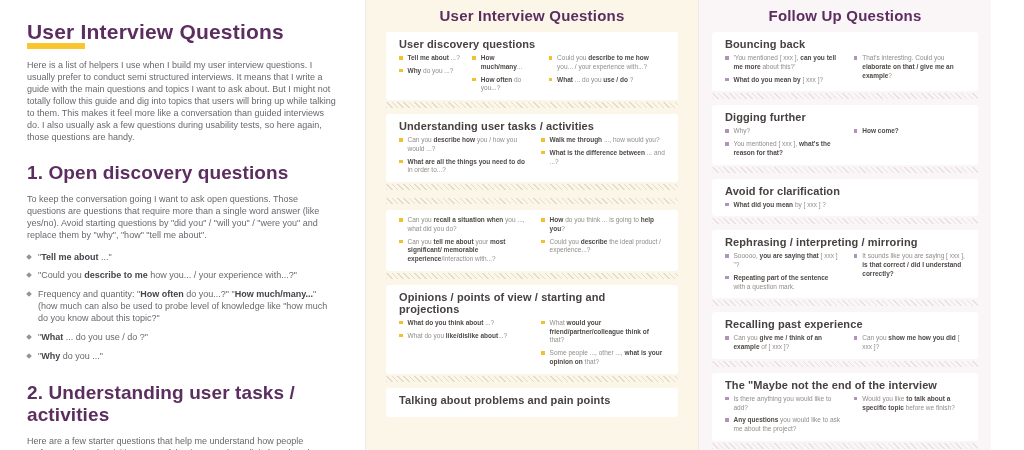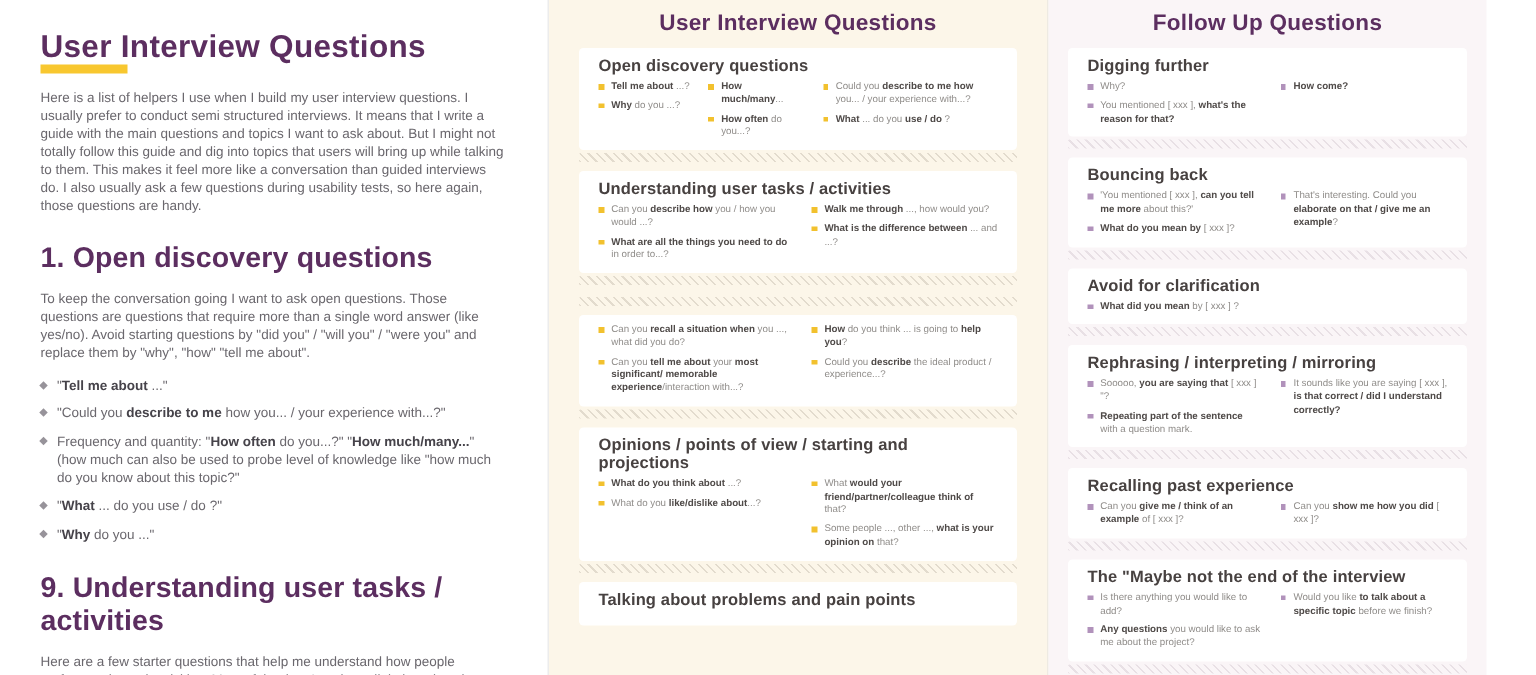--- a/index.html
+++ b/index.html
@@ -75,37 +75,37 @@
             <span class="mk"></span>
             <span>"<b>What</b> ... do you use / do ?"</span>
           </div>
           <div class="lbullet">
             <span class="mk"></span>
             <span>"<b>Why</b> do you ..."</span>
           </div>
         </div>
       </div>
       <div class="lsection">
-        <h2>9. Understanding user tasks / activities</h2>
+        <h2>2. Understanding user tasks / activities</h2>
         <p class="lbody">Here are a few starter questions that help me understand how people perform tasks and activities. Most of the time I work on digital product, but those can apply to any type of task or activity.</p>
       </div>
     </div>
 </section>
 
 <section class="panel panel-mid">
   <div class="ptitle-wrap">
     <span class="ptitle">
       <span class="ttext">User Interview Questions</span>
       <span class="bar bar-yellow"></span>
     </span>
   </div>
   <div class="cards" id="middle-cards">
       <div class="card-block">
         <div class="card">
-          <h3>Open discovery questions</h3>
+          <h3>User discovery questions</h3>
           <div class="cols">
             <div class="col" style="flex: 1 1 0%;">
               <div class="qb">
                 <span class="mk"></span>
                 <span><b>Tell me about</b> ...?</span>
               </div>
               <div class="qb">
                 <span class="mk"></span>
                 <span><b>Why</b> do you ...?</span>
               </div>
@@ -231,60 +231,60 @@
 <section class="panel panel-right">
   <div class="ptitle-wrap">
     <span class="ptitle">
       <span class="ttext">Follow Up Questions</span>
       <span class="bar bar-purple"></span>
     </span>
   </div>
   <div class="cards" id="right-cards">
       <div class="card-block">
         <div class="card">
+          <h3>Bouncing back</h3>
+          <div class="cols">
+            <div class="col" style="flex: 1.05 1 0%;">
+              <div class="qb">
+                <span class="mk"></span>
+                <span>'You mentioned [ xxx ], <b>can you tell me more</b> about this?'</span>
+              </div>
+              <div class="qb">
+                <span class="mk"></span>
+                <span><b>What do you mean by</b> [ xxx ]?</span>
+              </div>
+            </div>
+            <div class="col" style="flex: 1 1 0%;">
+              <div class="qb">
+                <span class="mk"></span>
+                <span>That's interesting. Could you <b>elaborate on that / give me an example</b>?</span>
+              </div>
+            </div>
+          </div>
+        </div>
+        <div class="hatch"></div>
+      </div>
+      <div class="card-block">
+        <div class="card">
           <h3>Digging further</h3>
           <div class="cols">
             <div class="col" style="flex: 1.05 1 0%;">
               <div class="qb">
                 <span class="mk"></span>
                 <span>Why?</span>
               </div>
               <div class="qb">
                 <span class="mk"></span>
                 <span>You mentioned [ xxx ], <b>what's the reason for that?</b></span>
               </div>
             </div>
             <div class="col" style="flex: 1 1 0%;">
               <div class="qb">
                 <span class="mk"></span>
                 <span><b>How come?</b></span>
-              </div>
-            </div>
-          </div>
-        </div>
-        <div class="hatch"></div>
-      </div>
-      <div class="card-block">
-        <div class="card">
-          <h3>Bouncing back</h3>
-          <div class="cols">
-            <div class="col" style="flex: 1.05 1 0%;">
-              <div class="qb">
-                <span class="mk"></span>
-                <span>'You mentioned [ xxx ], <b>can you tell me more</b> about this?'</span>
-              </div>
-              <div class="qb">
-                <span class="mk"></span>
-                <span><b>What do you mean by</b> [ xxx ]?</span>
-              </div>
-            </div>
-            <div class="col" style="flex: 1 1 0%;">
-              <div class="qb">
-                <span class="mk"></span>
-                <span>That's interesting. Could you <b>elaborate on that / give me an example</b>?</span>
               </div>
             </div>
           </div>
         </div>
         <div class="hatch"></div>
       </div>
       <div class="card-block">
         <div class="card">
           <h3>Avoid for clarification</h3>
           <div class="cols">

